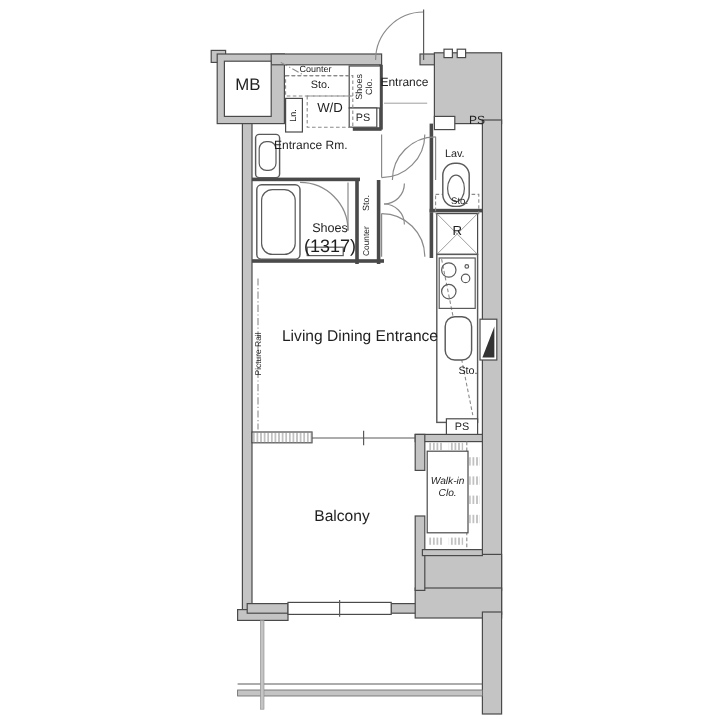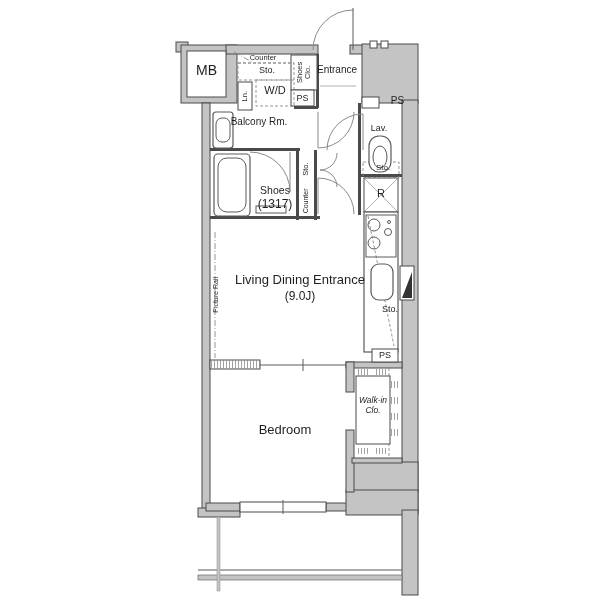--- a/index.html
+++ b/index.html
@@ -188,29 +188,28 @@
 
 <div class="lbl" style="left:187px;top:63px;width:39px;font-size:14px;">MB</div>
 <div class="lbl" style="left:241px;top:54px;width:44px;font-size:7.5px;">Counter</div>
 <div class="lbl" style="left:247px;top:65px;width:40px;font-size:9px;">Sto.</div>
 <div class="lbl" style="left:256px;top:84px;width:38px;font-size:11px;">W/D</div>
 <div class="lbl rot" style="left:233px;top:92px;width:24px;font-size:7.5px;">Ln.</div>
 <div class="lbl rot" style="left:286px;top:64px;width:36px;font-size:7.5px;">Shoes Clo.</div>
 <div class="lbl" style="left:291px;top:93px;width:23px;font-size:9px;">PS</div>
 <div class="lbl" style="left:313px;top:64px;width:48px;font-size:10px;">Entrance</div>
 <div class="lbl" style="left:384px;top:95px;width:27px;font-size:10px;">PS</div>
-<div class="lbl" style="left:222px;top:116px;width:74px;font-size:10px;">Balcony Rm.</div>
+<div class="lbl" style="left:222px;top:116px;width:74px;font-size:10px;">Entrance Rm.</div>
 <div class="lbl" style="left:361px;top:123px;width:36px;font-size:9px;">Lav.</div>
 <div class="lbl" style="left:368px;top:164px;width:30px;font-size:8px;">Sto.</div>
 <div class="lbl" style="left:238px;top:185px;width:74px;font-size:10.5px;">Shoes</div>
-<div class="lbl" style="left:238px;top:198px;width:74px;font-size:12px;">(1317)</div>
+<div class="lbl" style="left:238px;top:198px;width:74px;font-size:15px;">(1317)</div>
 <div class="lbl rot" style="left:294px;top:165px;width:24px;font-size:7.5px;">Sto.</div>
 <div class="lbl rot" style="left:290px;top:197px;width:32px;font-size:7px;">Counter</div>
 <div class="lbl" style="left:371px;top:187px;width:20px;font-size:11px;">R</div>
 <div class="lbl" style="left:220px;top:273px;width:160px;font-size:13px;">Living Dining Entrance</div>
-<div class="lbl" style="left:220px;top:290px;width:160px;font-size:12px;">(9.0J)</div>
 <div class="lbl rot" style="left:194px;top:291px;width:44px;font-size:7px;">Picture Rail</div>
 <div class="lbl" style="left:376px;top:304px;width:28px;font-size:9px;">Sto.</div>
 <div class="lbl" style="left:372px;top:350px;width:26px;font-size:9px;">PS</div>
-<div class="lbl" style="left:215px;top:423px;width:140px;font-size:13px;">Bedroom</div>
+<div class="lbl" style="left:215px;top:423px;width:140px;font-size:13px;">Balcony</div>
 <div class="lbl" style="left:354px;top:396px;width:38px;font-size:8.5px;font-style:italic;">Walk-in Clo.</div>
 
 </div>
 
 </body></html>

